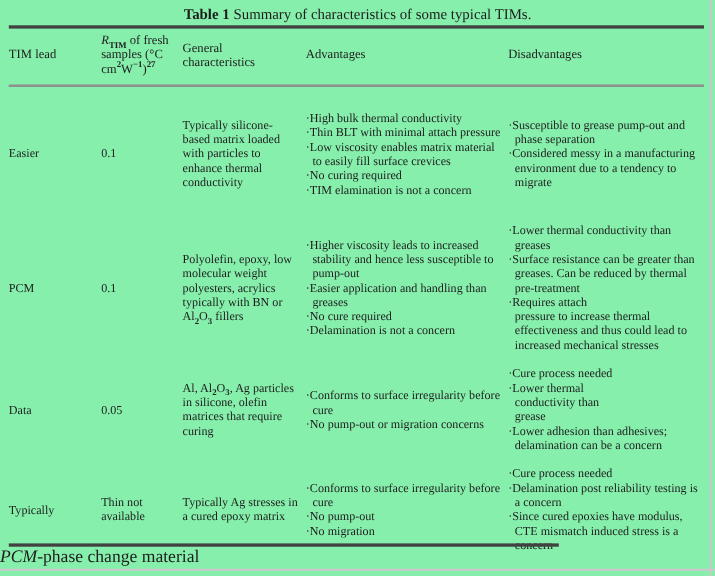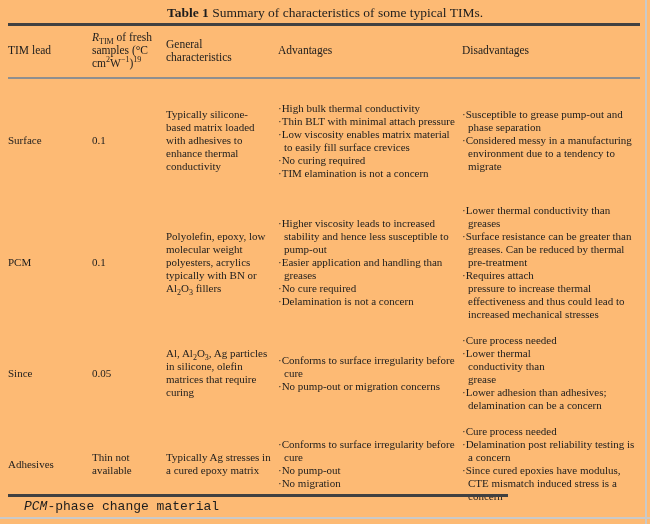--- a/index.html
+++ b/index.html
@@ -1,17 +1,17 @@
 <!DOCTYPE html>
 <html><head>
 <meta charset="utf-8">
 <style>
   html,body{margin:0;padding:0;background:#fff;}
   .page{
-    position:relative;width:650px;height:524px;background:#fdba74;
+    position:relative;width:650px;height:524px;background:#86efac;
     font-family:"Liberation Serif","DejaVu Serif",serif;color:#1d1d1d;overflow:hidden;
   }
   .title{height:22px;padding-top:3px;text-align:center;font-size:13.5px;line-height:20px;}
   .title .bold{font-weight:bold;}
   .rule-top{position:absolute;top:23px;left:8px;width:632px;height:3px;background:#414141;}
   .table-wrap{position:absolute;top:26px;left:8px;width:632px;height:468px;}
   table{width:632px;border-collapse:collapse;table-layout:fixed;font-size:11px;}
   col.c1{width:84px;}
   col.c2{width:74px;}
   col.c3{width:112px;}
@@ -23,23 +23,23 @@
     font-size:11.5px;line-height:13px;padding:2px 8px 4px 0;
     border-bottom:2px solid #8f8f8f;
   }
   td{vertical-align:middle;text-align:left;line-height:13px;padding:2px 6px 2px 0;}
   td.c5{padding-right:2px;font-family:Liberation Serif, serif;}
   tr.row-0{height:124px;}
   tr.row-1{height:120px;}
   tr.row-2{height:100px;}
   tr.row-3{height:72px;}
   .bullet{text-indent:-6px;padding-left:6px;}
-  sub,sup{font-size:8px;line-height:0;}
+  sub,sup{font-size:8px;line-height:0;font-weight:bold;}
   .rule-bottom{position:absolute;top:494px;left:8px;width:500px;height:3px;background:#414141;}
-  .footnote{position:absolute;top:499px;left:24px;font-size:13px;line-height:15px;font-family:Liberation Mono, monospace;}
+  .footnote{position:absolute;top:499px;left:0;font-size:16px;line-height:15px;}
   .footnote .ital{font-style:italic;}
   .edge-bottom{position:absolute;top:517px;left:0;width:650px;height:2px;background:#c9c9c9;}
   .edge-right{position:absolute;top:0;left:645px;width:2px;height:524px;background:#c9c9c9;}
 </style>
 </head>
 <body>
 
 <div class="page">
 
   <div class="title">
@@ -53,31 +53,31 @@
       <colgroup>
         <col class="c1">
           <col class="c2">
           <col class="c3">
           <col class="c4">
           <col class="c5">
       </colgroup>
       <thead>
         <tr>
           <th>TIM lead</th>
-          <th><i>R</i><sub>TIM</sub> of fresh samples (°C cm<sup>2</sup>W<sup>−1</sup>)<sup>19</sup></th>
+          <th><i>R</i><sub>TIM</sub> of fresh samples (°C cm<sup>2</sup>W<sup>−1</sup>)<sup>27</sup></th>
           <th>General characteristics</th>
           <th>Advantages</th>
           <th>Disadvantages</th>
         </tr>
       </thead>
       <tbody>
         <tr class="row-0">
-          <td class="c1">Surface</td>
+          <td class="c1">Easier</td>
           <td class="c2">0.1</td>
-          <td class="c3">Typically silicone-based matrix loaded with adhesives to enhance thermal conductivity</td>
+          <td class="c3">Typically silicone-based matrix loaded with particles to enhance thermal conductivity</td>
           <td class="c4">
             <div>
                 <div class="bullet"><span>·</span>High bulk thermal conductivity</div>
                 <div class="bullet"><span>·</span>Thin BLT with minimal attach pressure</div>
                 <div class="bullet"><span>·</span>Low viscosity enables matrix material to easily fill surface crevices</div>
                 <div class="bullet"><span>·</span>No curing required</div>
                 <div class="bullet"><span>·</span>TIM elamination is not a concern</div>
               </div>
           </td>
           <td class="c5">
@@ -101,39 +101,39 @@
           </td>
           <td class="c5">
             <div>
                 <div class="bullet"><span>·</span>Lower thermal conductivity than greases</div>
                 <div class="bullet"><span>·</span>Surface resistance can be greater than greases. Can be reduced by thermal pre-treatment</div>
                 <div class="bullet"><span>·</span>Requires attach<br>pressure to increase thermal effectiveness and thus could lead to increased mechanical stresses</div>
               </div>
           </td>
         </tr>
         <tr class="row-2">
-          <td class="c1">Since</td>
+          <td class="c1">Data</td>
           <td class="c2">0.05</td>
           <td class="c3">Al, Al<sub>2</sub>O<sub>3</sub>, Ag particles in silicone, olefin matrices that require curing</td>
           <td class="c4">
             <div>
                 <div class="bullet"><span>·</span>Conforms to surface irregularity before cure</div>
                 <div class="bullet"><span>·</span>No pump-out or migration concerns</div>
               </div>
           </td>
           <td class="c5">
             <div>
                 <div class="bullet"><span>·</span>Cure process needed</div>
                 <div class="bullet"><span>·</span>Lower thermal<br>conductivity than<br>grease</div>
                 <div class="bullet"><span>·</span>Lower adhesion than adhesives; delamination can be a concern</div>
               </div>
           </td>
         </tr>
         <tr class="row-3">
-          <td class="c1">Adhesives</td>
+          <td class="c1">Typically</td>
           <td class="c2">Thin not available</td>
           <td class="c3">Typically Ag stresses in a cured epoxy matrix</td>
           <td class="c4">
             <div>
                 <div class="bullet"><span>·</span>Conforms to surface irregularity before cure</div>
                 <div class="bullet"><span>·</span>No pump-out</div>
                 <div class="bullet"><span>·</span>No migration</div>
               </div>
           </td>
           <td class="c5">

